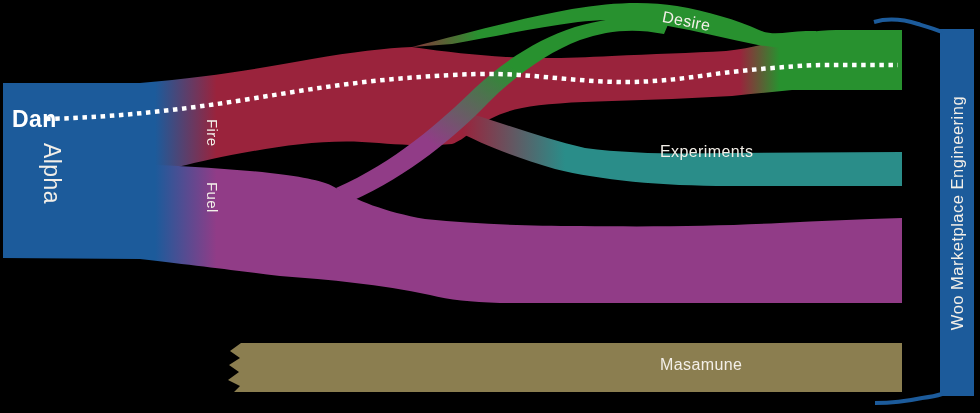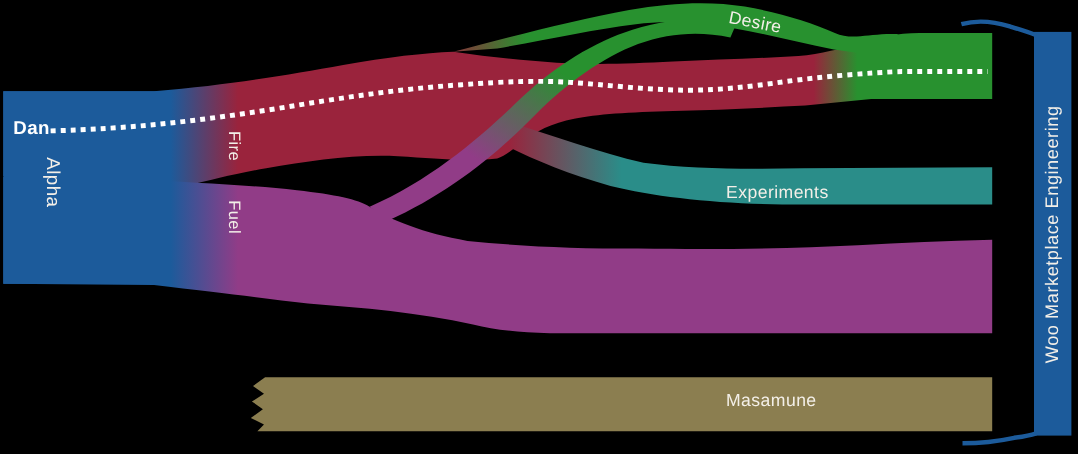--- a/index.html
+++ b/index.html
@@ -5,21 +5,21 @@
   html,body{margin:0;padding:0;background:#000;}
   .stage{
     position:relative;width:980px;height:413px;background:#000;overflow:hidden;
     font-family:"Liberation Sans", sans-serif;
   }
   .stage svg{position:absolute;left:0;top:0;}
   .lbl{
     position:absolute;color:#f3efe8;letter-spacing:.4px;line-height:1;
     white-space:nowrap;user-select:none;
   }
-  .lbl.h17{font-size:17px;}
+  .lbl.h17{font-size:23px;}
   .lbl.h16{font-size:16px;}
   .lbl.h15{font-size:15px;}
   .lbl.bold{font-weight:bold;color:#ffffff;}
   .vert{writing-mode:vertical-rl;text-orientation:mixed;}
   .rot-desire{transform:rotate(11deg);transform-origin:left top;}
   .woo-wrap{
     position:absolute;left:957px;top:213px;
     transform:translate(-50%,-50%) rotate(-90deg);
     color:#f3efe8;font-size:16.5px;letter-spacing:.5px;white-space:nowrap;
   }
@@ -144,19 +144,19 @@
   <div class="lbl h17 bold" style="left:12px;top:108px;">Dan</div>
 
   <div class="lbl h17 vert" style="left:40px;top:143px;">Alpha</div>
 
   <div class="lbl h15 vert" style="left:205px;top:119px;">Fire</div>
 
   <div class="lbl h15 vert" style="left:205px;top:182px;">Fuel</div>
 
   <div class="lbl h16 rot-desire" style="left:664px;top:9px;">Desire</div>
 
-  <div class="lbl h16" style="left:660px;top:168px;">Experiments</div>
+  <div class="lbl h16" style="left:660px;top:144px;">Experiments</div>
 
   <div class="lbl h16" style="left:660px;top:357px;text-align:right;">Masamune</div>
 
   <div class="woo-wrap">Woo Marketplace Engineering</div>
 
 </div>
 
 </body></html>

